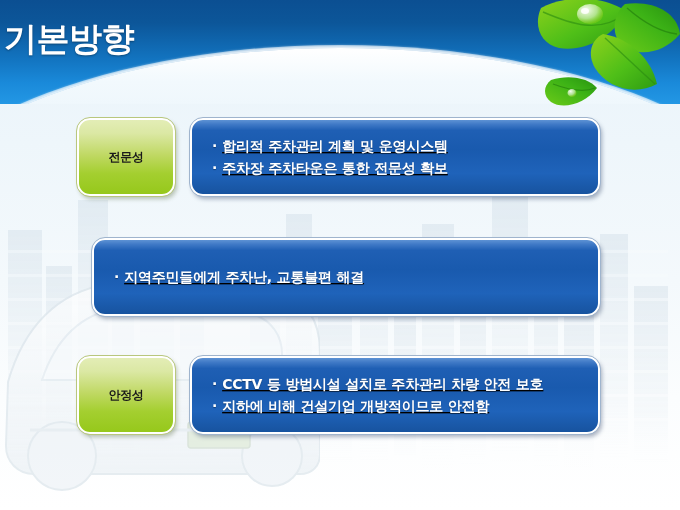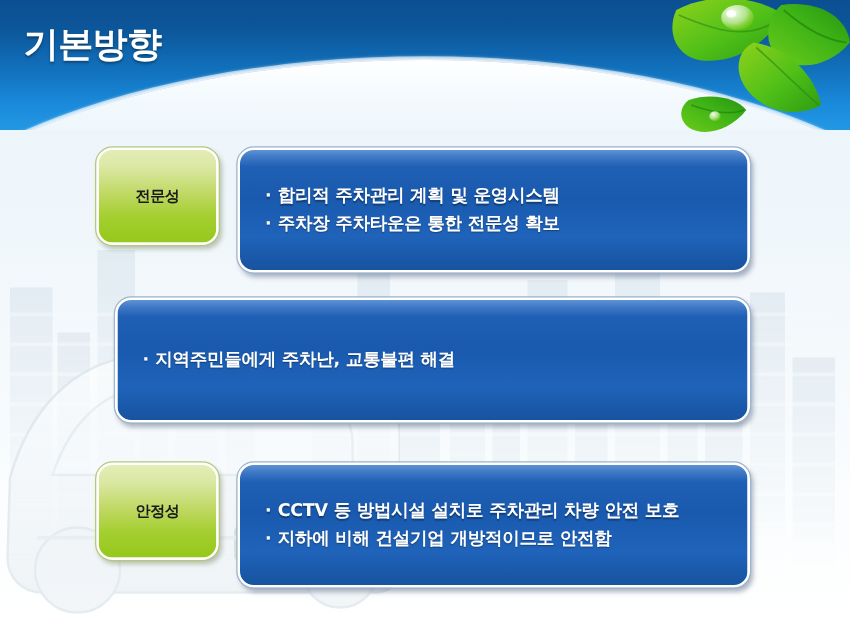--- a/index.html
+++ b/index.html
@@ -86,24 +86,24 @@
     left: -122px;
     top: 45px;
     width: 924px;
     height: 212px;
     border-radius: 50% 50% 0 0 / 100% 100% 0 0;
     background: rgba(255,255,255,.55);
   }
 
   .slide-title {
     position: absolute;
-    left: 19px;
+    left: 4px;
     top: 17px;
     color: #ffffff;
-    font-size: 28px;
+    font-size: 33px;
     font-weight: bold;
     letter-spacing: -0.5px;
     text-shadow: 0 1px 2px rgba(0,0,0,.35);
     z-index: 6;
   }
 
   
   .leaves {
     position: absolute;
     right: 0;
@@ -122,21 +122,21 @@
   .row {
     position: absolute;
     left: 77px;
     width: 523px;
     height: 78px;
     display: flex;
     align-items: stretch;
   }
   .row-1 { top: 118px; }
   .row-2 { top: 238px; }
-  .row-3 { top: 370px; }
+  .row-3 { top: 356px; }
 
   .label-box {
     position: relative;
     width: 98px;
     height: 78px;
     box-sizing: border-box;
     border-radius: 13px;
     border: 2px solid #ffffff;
     background: linear-gradient(180deg,
       #e3edb6 0%,
@@ -154,37 +154,38 @@
     font-size: 12px;
     font-weight: bold;
     color: #1a1a1a;
     letter-spacing: -0.3px;
   }
 
   .content-box {
     position: relative;
     margin-left: 15px;
     flex: 1;
-    height: 100px;
+    height: 78px;
     box-sizing: border-box;
     border-radius: 13px;
     border: 2px solid #ffffff;
     background: linear-gradient(180deg,
       #5d92d4 0%,
       #3f79c6 6%,
       #1f5fb4 14%,
       #195aae 40%,
       #1f63ba 72%,
       #17539f 100%);
     box-shadow: 2px 3px 4px rgba(20,40,80,.35);
     outline: 1px solid #9fb4cd;
     display: flex;
     flex-direction: column;
     justify-content: center;
     padding: 0 0 0 20px;
+    text-decoration: underline;
   }
   .bullet-line {
     color: #ffffff;
     font-size: 14px;
     font-weight: bold;
     line-height: 22px;
     letter-spacing: -0.2px;
     text-shadow: 0 1px 1px rgba(0,0,0,.35);
     white-space: nowrap;
   }

